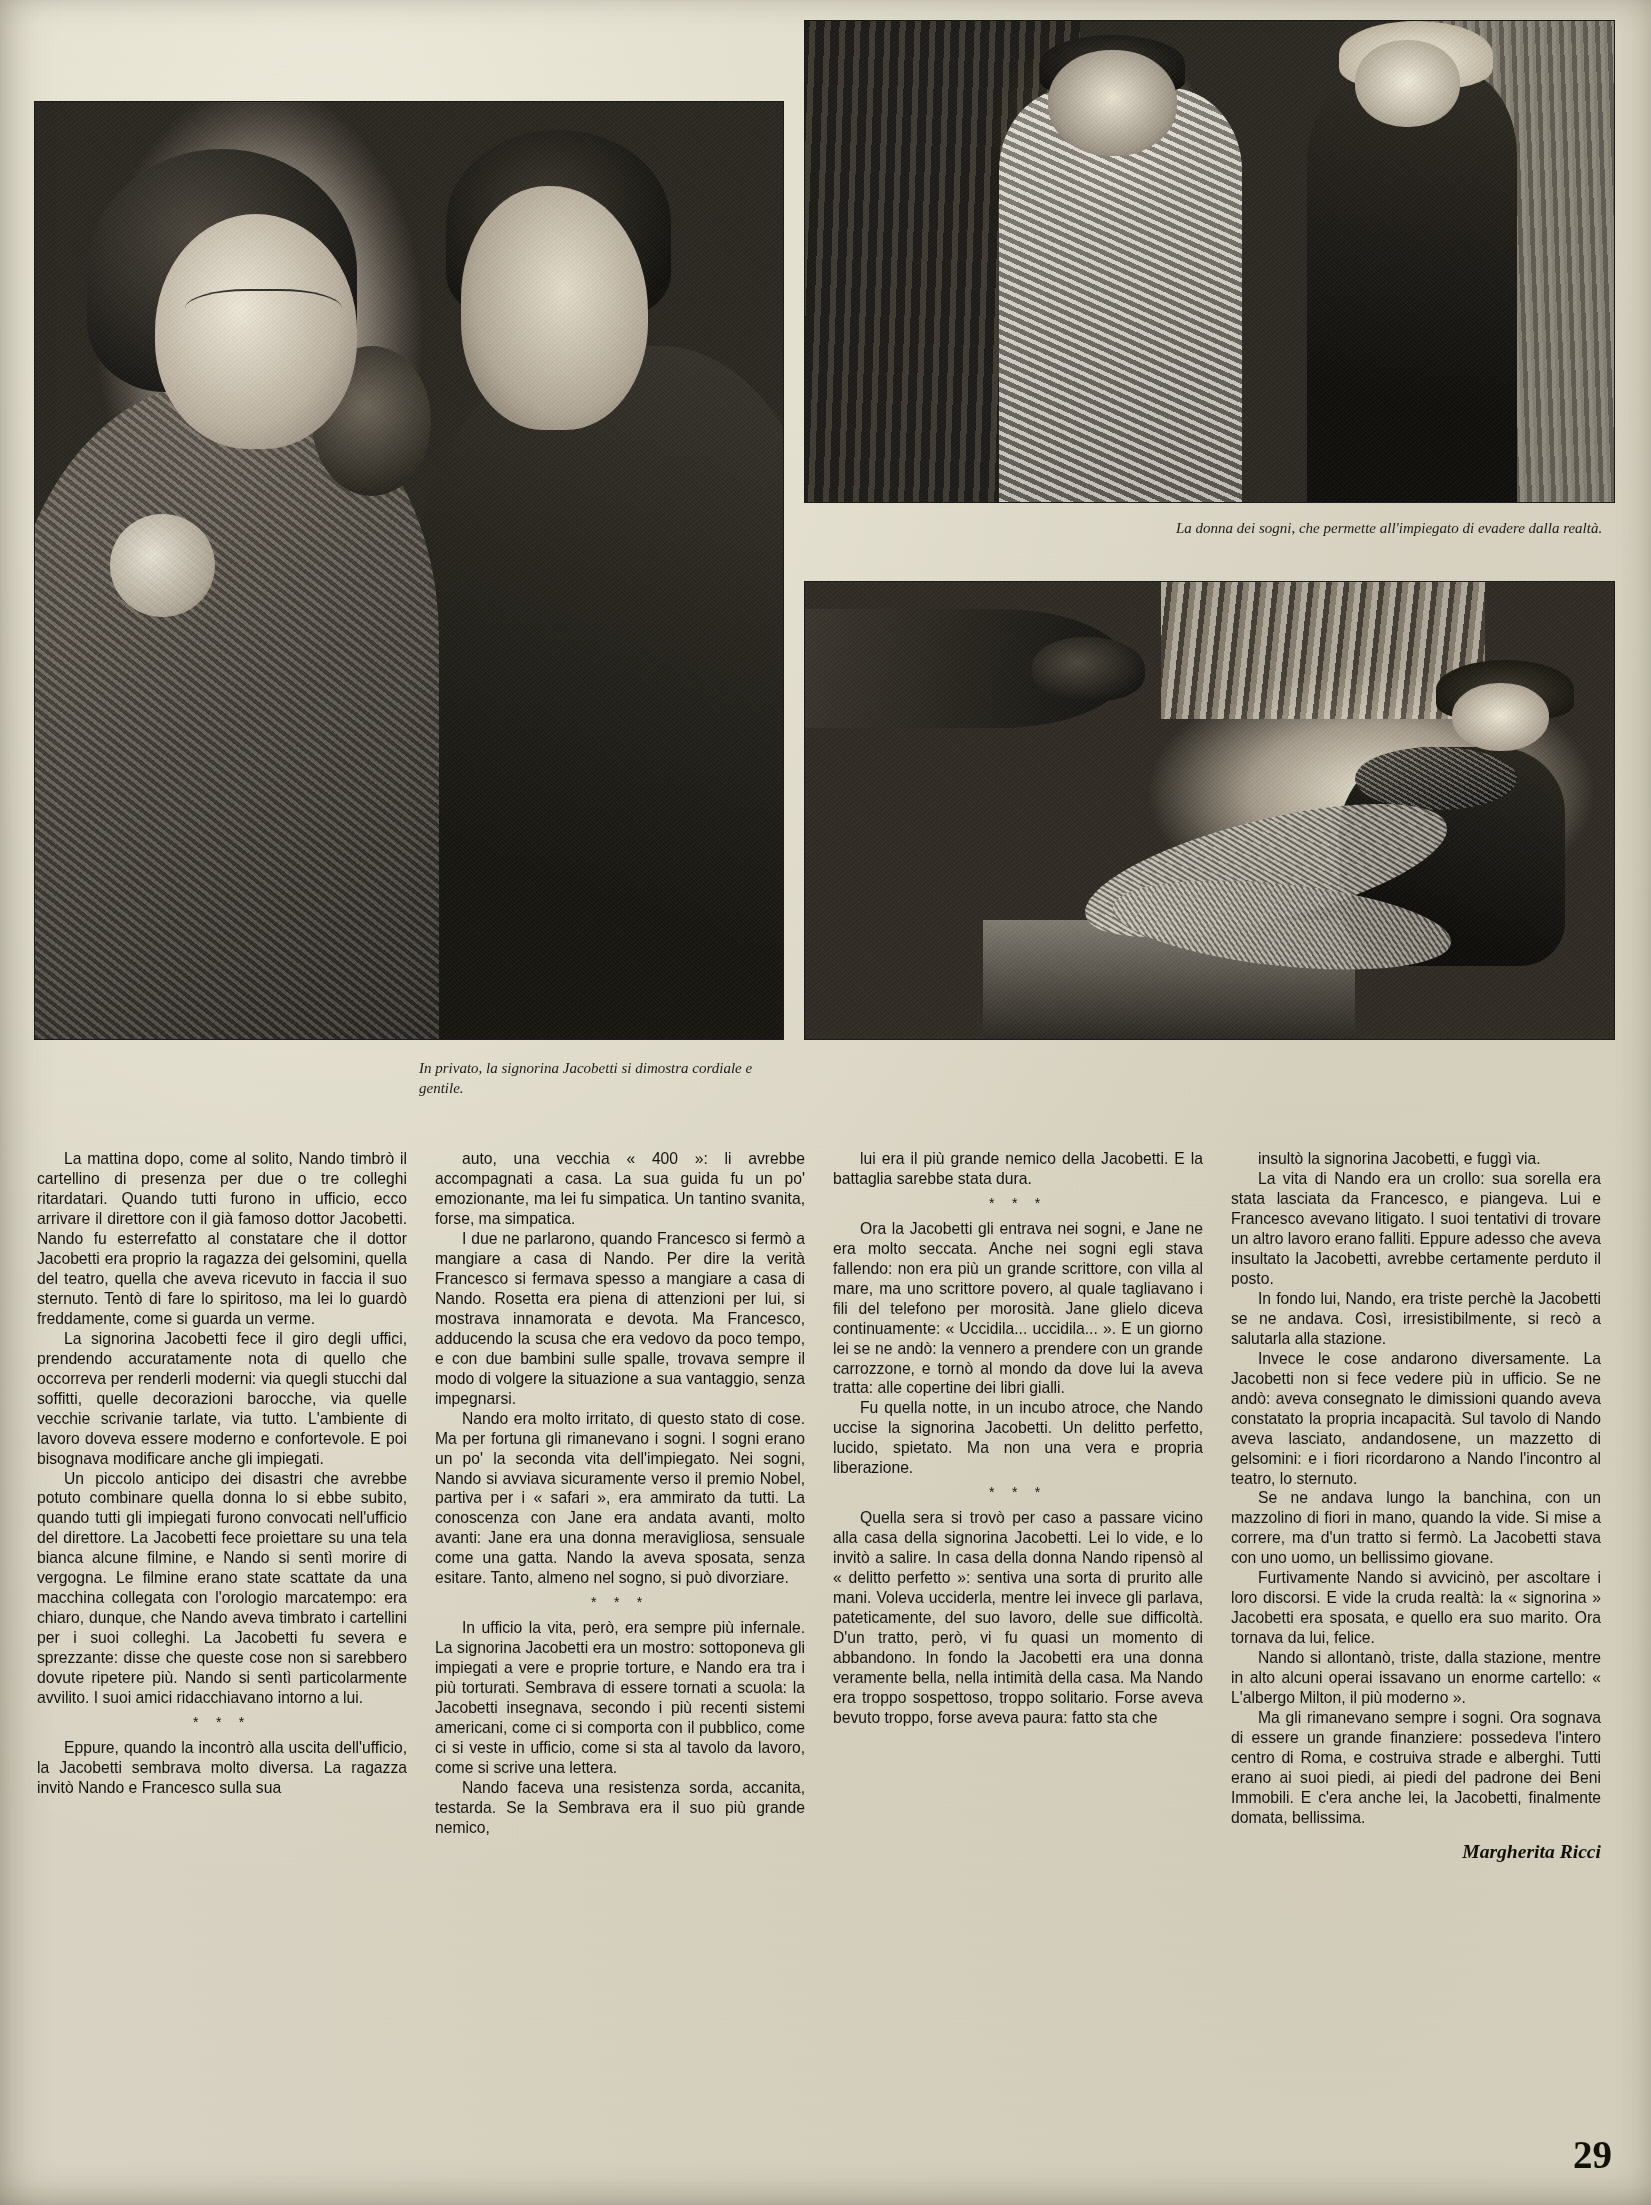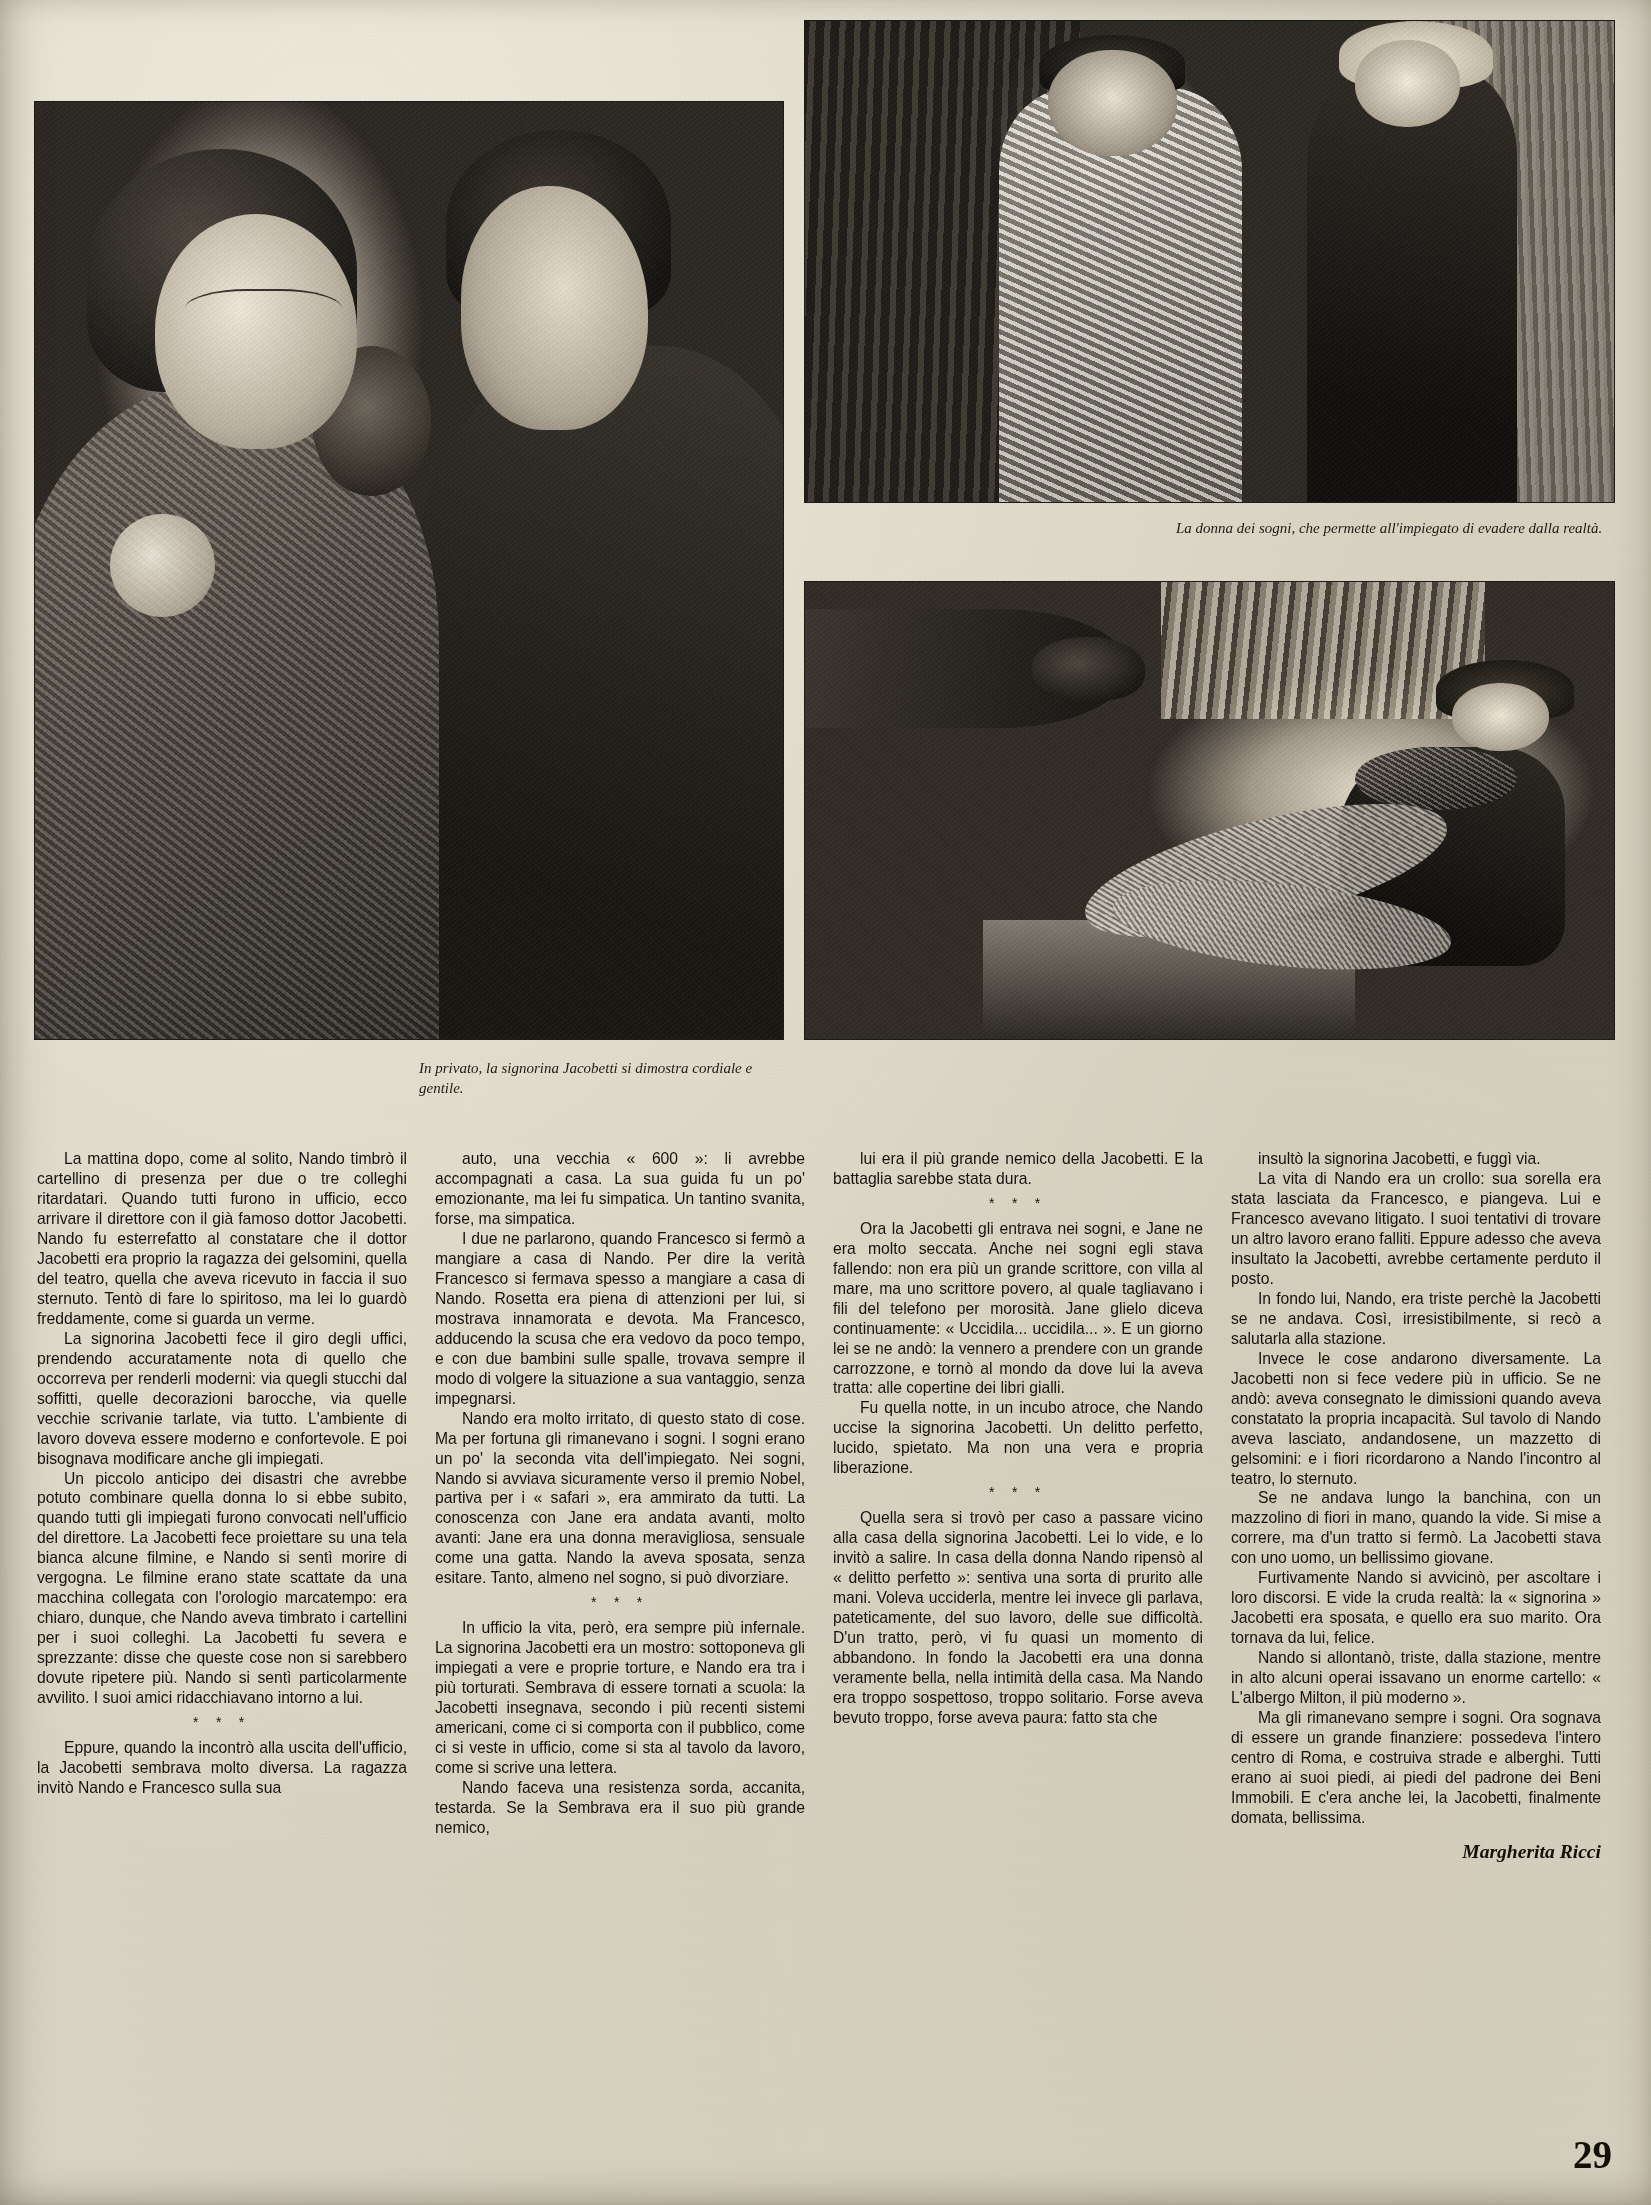--- a/index.html
+++ b/index.html
@@ -403,21 +403,21 @@
 
   <div class="columns">
     <div class="col" id="col1">
         <p>La mattina dopo, come al solito, Nando timbrò il cartellino di presenza per due o tre colleghi ritardatari. Quando tutti furono in ufficio, ecco arrivare il direttore con il già famoso dottor Jacobetti. Nando fu esterrefatto al constatare che il dottor Jacobetti era proprio la ragazza dei gelsomini, quella del teatro, quella che aveva ricevuto in faccia il suo sternuto. Tentò di fare lo spiritoso, ma lei lo guardò freddamente, come si guarda un verme.</p>
         <p>La signorina Jacobetti fece il giro degli uffici, prendendo accuratamente nota di quello che occorreva per renderli moderni: via quegli stucchi dal soffitti, quelle decorazioni barocche, via quelle vecchie scrivanie tarlate, via tutto. L'ambiente di lavoro doveva essere moderno e confortevole. E poi bisognava modificare anche gli impiegati.</p>
         <p>Un piccolo anticipo dei disastri che avrebbe potuto combinare quella donna lo si ebbe subito, quando tutti gli impiegati furono convocati nell'ufficio del direttore. La Jacobetti fece proiettare su una tela bianca alcune filmine, e Nando si sentì morire di vergogna. Le filmine erano state scattate da una macchina collegata con l'orologio marcatempo: era chiaro, dunque, che Nando aveva timbrato i cartellini per i suoi colleghi. La Jacobetti fu severa e sprezzante: disse che queste cose non si sarebbero dovute ripetere più. Nando si sentì particolarmente avvilito. I suoi amici ridacchiavano intorno a lui.</p>
         <div class="sep">* * *</div>
         <p>Eppure, quando la incontrò alla uscita dell'ufficio, la Jacobetti sembrava molto diversa. La ragazza invitò Nando e Francesco sulla sua</p>
       </div>
     <div class="col" id="col2">
-        <p>auto, una vecchia « 600 »: li avrebbe accompagnati a casa. La sua guida fu un po' emozionante, ma lei fu simpatica. Un tantino svanita, forse, ma simpatica.</p>
+        <p>auto, una vecchia « 400 »: li avrebbe accompagnati a casa. La sua guida fu un po' emozionante, ma lei fu simpatica. Un tantino svanita, forse, ma simpatica.</p>
         <p>I due ne parlarono, quando Francesco si fermò a mangiare a casa di Nando. Per dire la verità Francesco si fermava spesso a mangiare a casa di Nando. Rosetta era piena di attenzioni per lui, si mostrava innamorata e devota. Ma Francesco, adducendo la scusa che era vedovo da poco tempo, e con due bambini sulle spalle, trovava sempre il modo di volgere la situazione a sua vantaggio, senza impegnarsi.</p>
         <p>Nando era molto irritato, di questo stato di cose. Ma per fortuna gli rimanevano i sogni. I sogni erano un po' la seconda vita dell'impiegato. Nei sogni, Nando si avviava sicuramente verso il premio Nobel, partiva per i « safari », era ammirato da tutti. La conoscenza con Jane era andata avanti, molto avanti: Jane era una donna meravigliosa, sensuale come una gatta. Nando la aveva sposata, senza esitare. Tanto, almeno nel sogno, si può divorziare.</p>
         <div class="sep">* * *</div>
         <p>In ufficio la vita, però, era sempre più infernale. La signorina Jacobetti era un mostro: sottoponeva gli impiegati a vere e proprie torture, e Nando era tra i più torturati. Sembrava di essere tornati a scuola: la Jacobetti insegnava, secondo i più recenti sistemi americani, come ci si comporta con il pubblico, come ci si veste in ufficio, come si sta al tavolo da lavoro, come si scrive una lettera.</p>
         <p>Nando faceva una resistenza sorda, accanita, testarda. Se la Sembrava era il suo più grande nemico,</p>
       </div>
     <div class="col" id="col3">
         <p>lui era il più grande nemico della Jacobetti. E la battaglia sarebbe stata dura.</p>
         <div class="sep">* * *</div>
         <p>Ora la Jacobetti gli entrava nei sogni, e Jane ne era molto seccata. Anche nei sogni egli stava fallendo: non era più un grande scrittore, con villa al mare, ma uno scrittore povero, al quale tagliavano i fili del telefono per morosità. Jane glielo diceva continuamente: « Uccidila... uccidila... ». E un giorno lei se ne andò: la vennero a prendere con un grande carrozzone, e tornò al mondo da dove lui la aveva tratta: alle copertine dei libri gialli.</p>

